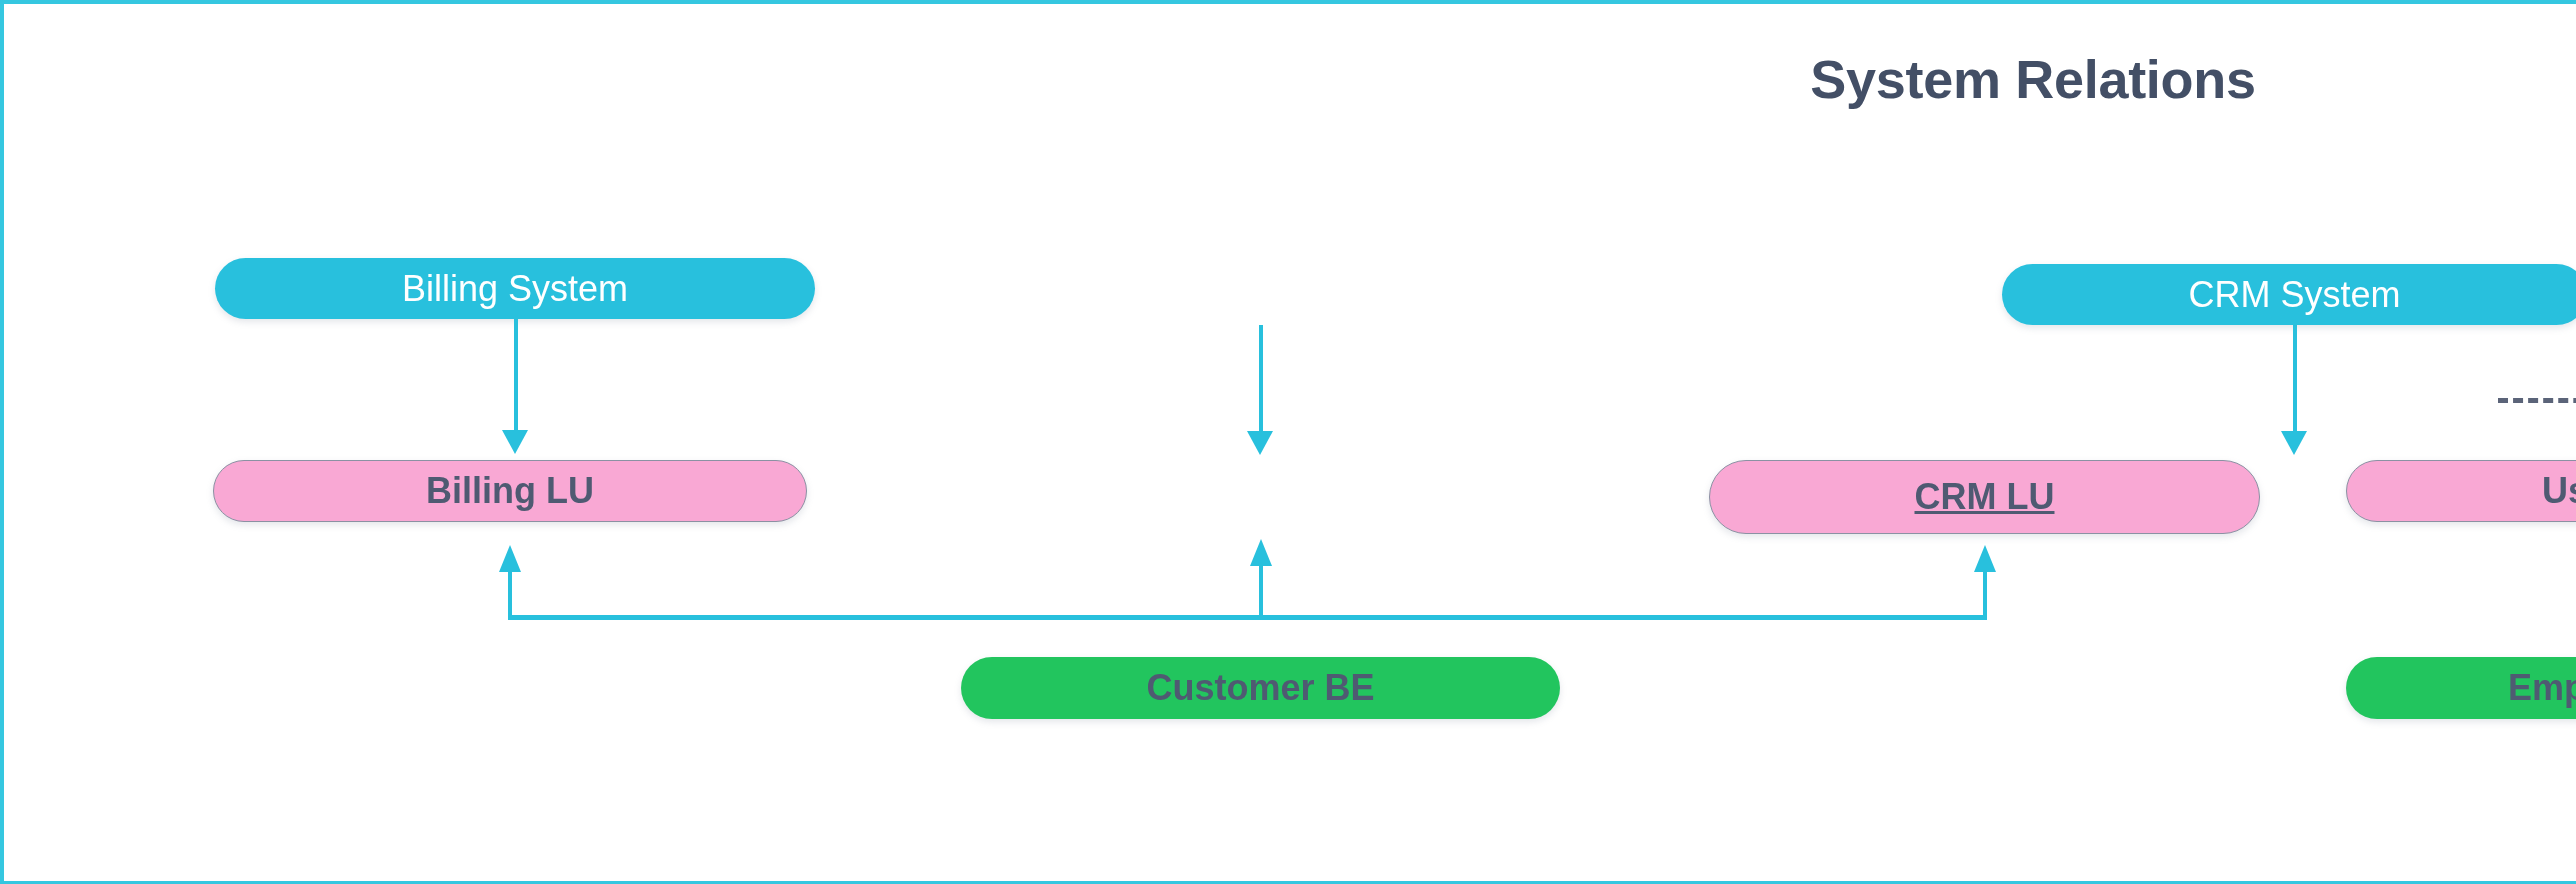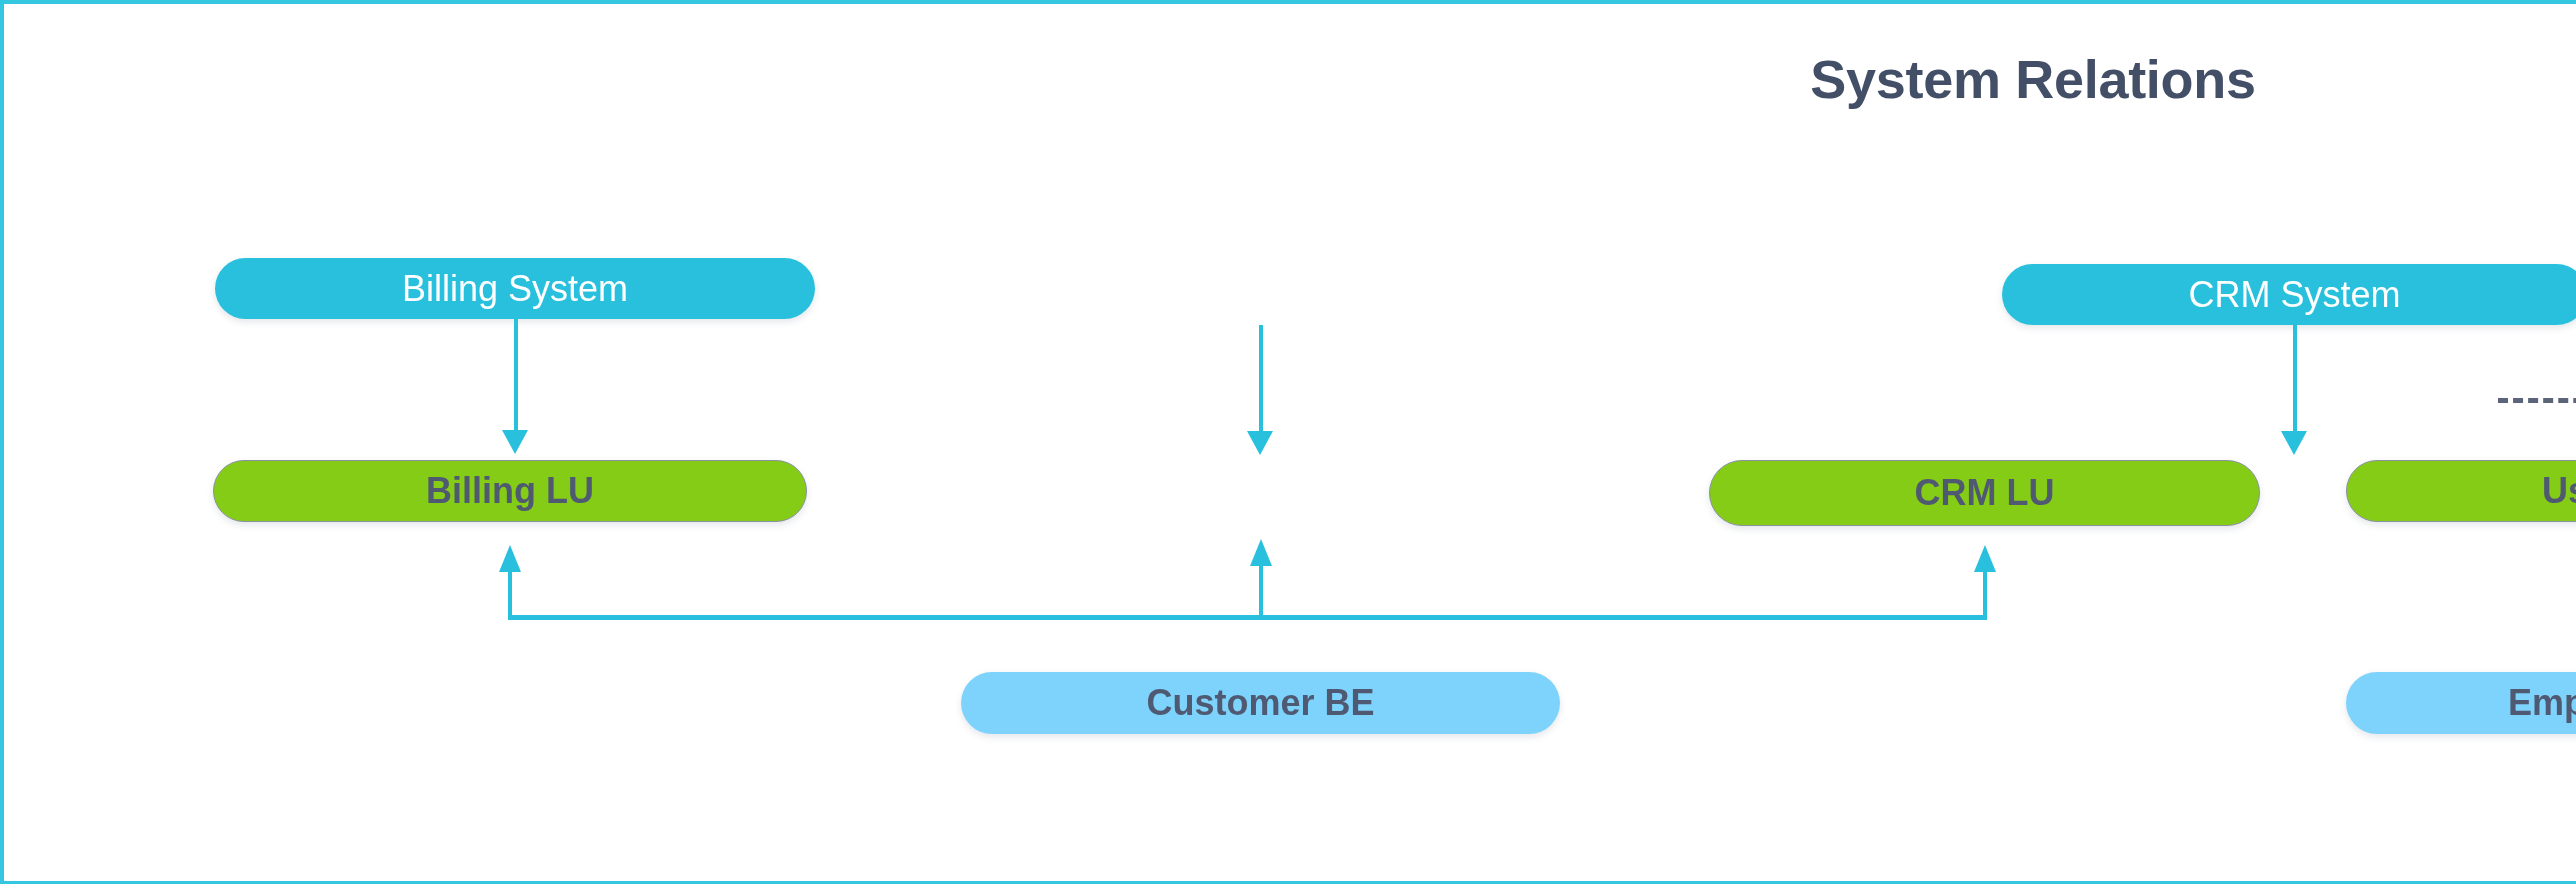--- a/index.html
+++ b/index.html
@@ -43,29 +43,28 @@
     white-space: nowrap;
     line-height: 1;
     box-shadow: 0 3.1px 7.2px rgba(120,130,150,0.20);
   }
   .node-system {
     background: #28c0dd;
     color: #ffffff;
     font-weight: normal;
   }
   .node-lu {
-    background: #84cc16;
+    background: #f9a8d4;
     color: #4f5a72;
     border: 1.5px solid #8b91a3;
     text-align: right;
   }
   .node-be {
-    background: #7dd3fc;
+    background: #22c55e;
     color: #4f5a72;
-    margin-top: 15px;
   }
   .conn {
     position: absolute;
     background: #28c0dd;
   }
   .v-line { width: 3.6px; }
   .h-line { height: 4.6px; }
   .arrow-down {
     position: absolute;
     width: 0;
@@ -88,21 +87,21 @@
     border-top: 5.7px dashed #5b6479;
   }
 
   
   #node-billing-system   { left: 211px;  top: 254px;  width: 600px; height: 61px; text-align: center; }
   #node-ordering-system  { left: 957px; top: 260px;  width: 599px; height: 61px; }
   #node-crm-system       { left: 1998px; top: 260px;  width: 585px; height: 61px; }
 
   #node-billing-lu       { left: 209px;  top: 456px;  width: 594px; height: 62px; }
   #node-ordering-lu      { left: 956px; top: 456px;  width: 600px; height: 62px; }
-  #node-crm-lu           { left: 1705px; top: 456px;  width: 551px; height: 66px; }
+  #node-crm-lu           { left: 1705px; top: 456px;  width: 551px; height: 74px; text-decoration: underline; }
   #node-users-lu         { left: 2342px; top: 456px;  width: 550px; height: 62px; }
 
   #node-customer-be      { left: 957px; top: 653px; width: 599px; height: 62px; }
   #node-employee-be      { left: 2342px; top: 653px; width: 554px; height: 62px; }
 </style>
 </head>
 <body>
 
 <div id="canvas">
 

